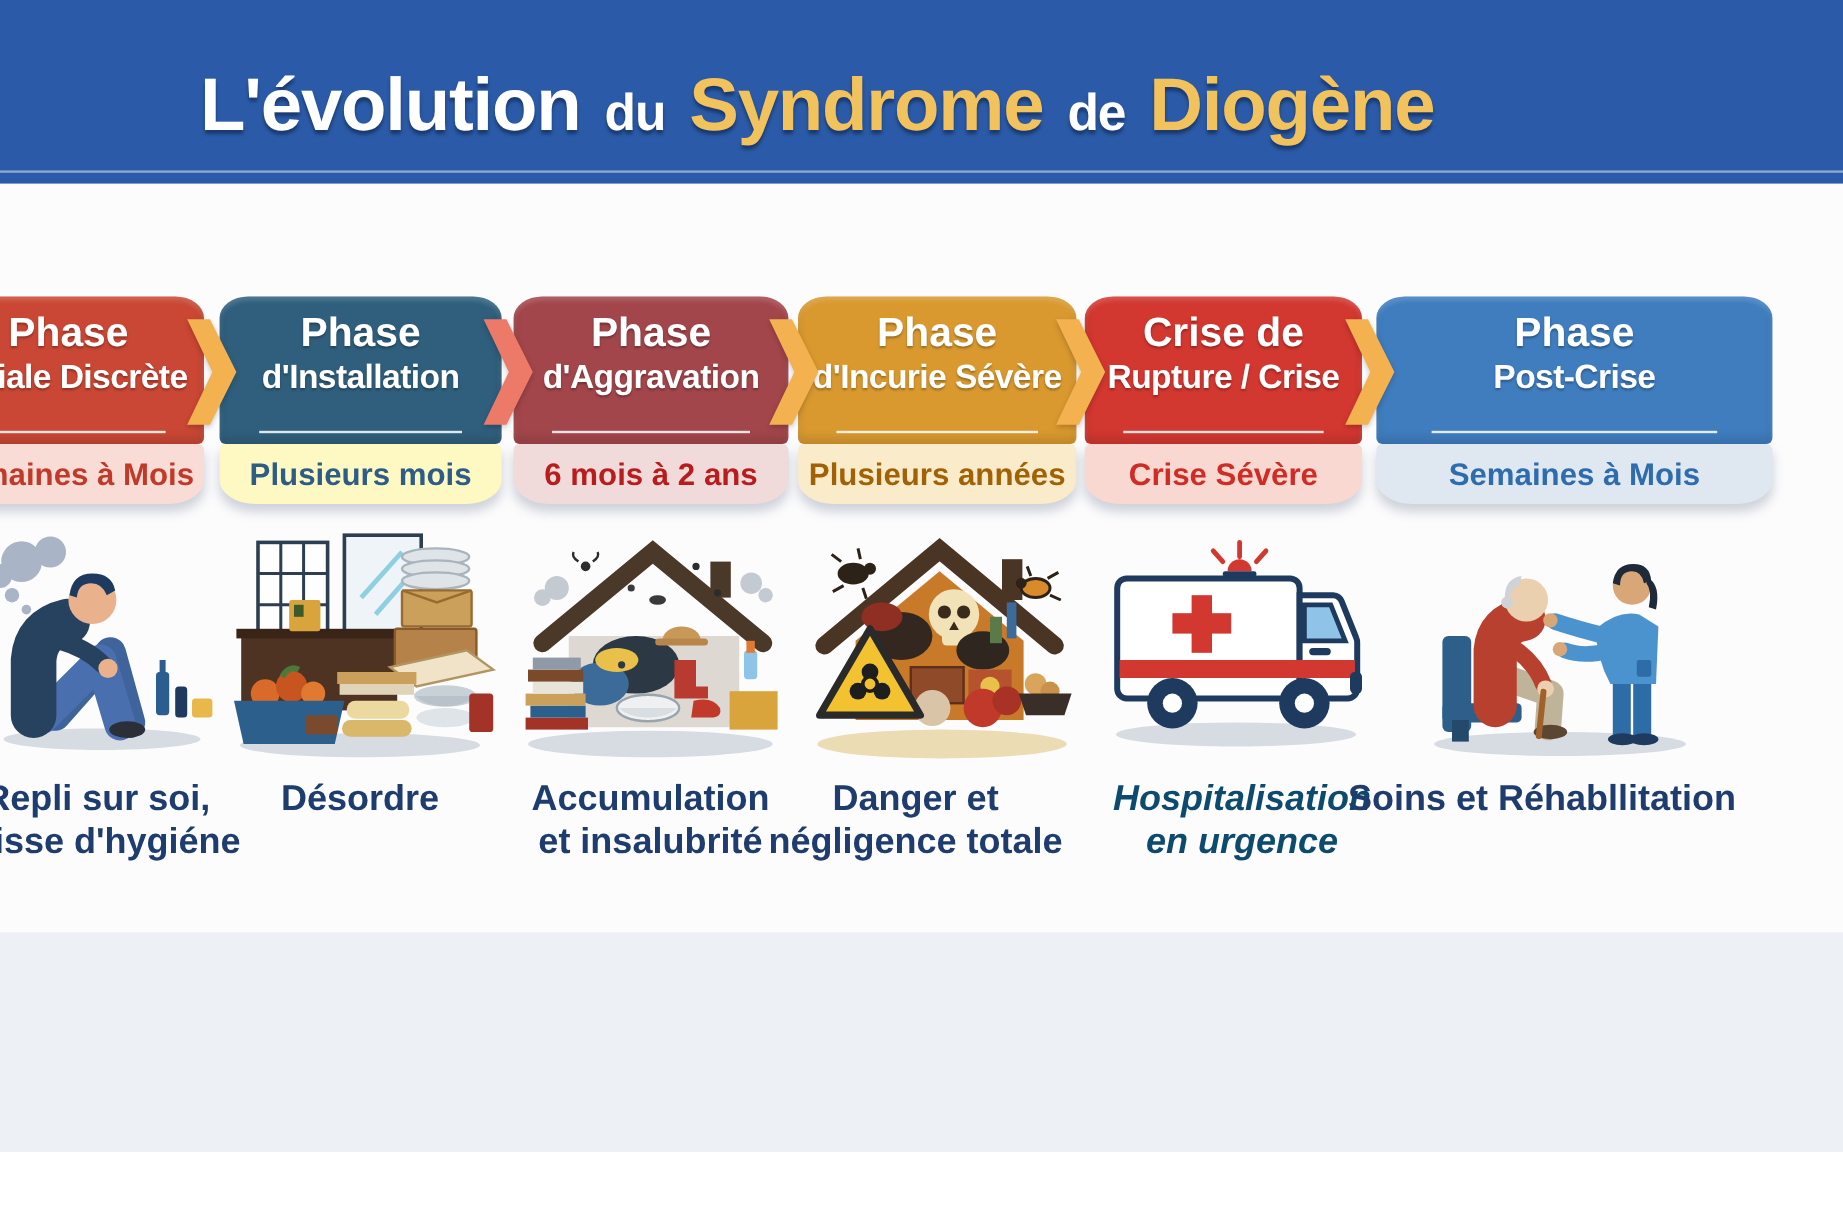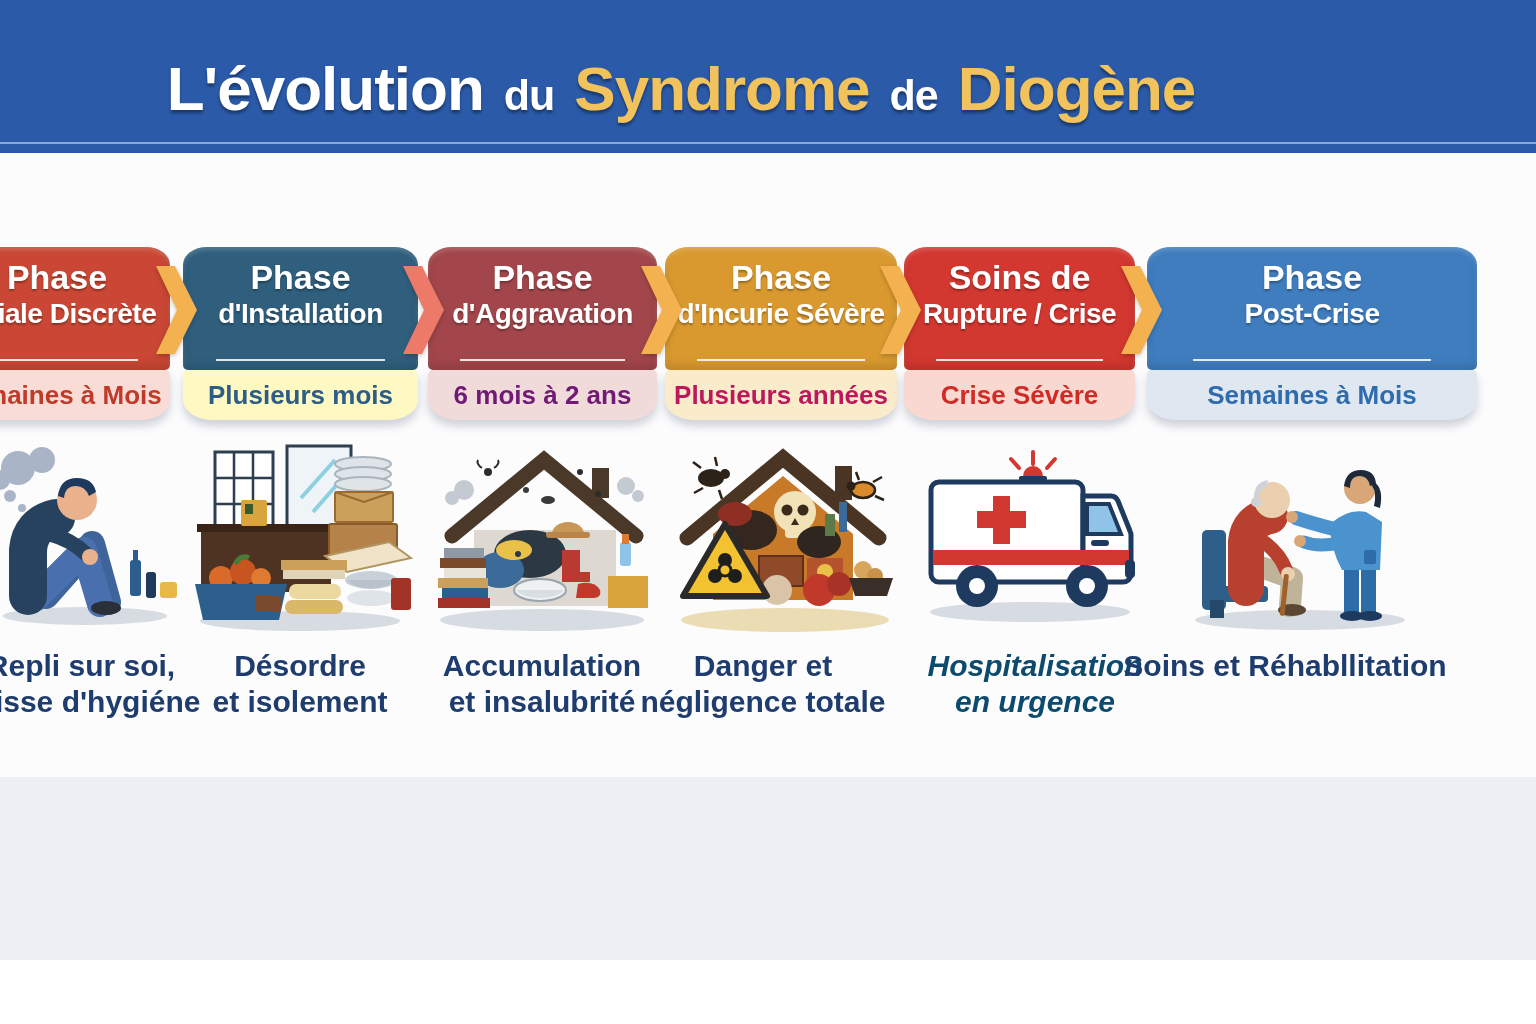--- a/index.html
+++ b/index.html
@@ -123,32 +123,31 @@
       <ellipse cx="186" cy="142" rx="26" ry="9" fill="#c9d1d8"></ellipse>
       <path d="M162,142 a26,14 0 0 0 48,0 z" fill="#b9c2ca"></path>
       <ellipse cx="186" cy="160" rx="24" ry="8" fill="#dfe4e8"></ellipse>
       <rect x="206" y="140" width="20" height="32" rx="3" fill="#a33327"></rect>
       <rect x="104" y="146" width="52" height="15" rx="7" fill="#ecd9a0"></rect>
       <rect x="100" y="162" width="58" height="14" rx="7" fill="#d9b86a"></rect>
       <rect x="70" y="158" width="26" height="16" rx="2" fill="#7a4a2e"></rect>
     </svg></div>
     <div class="caption" style="left: 300px; color: rgb(30, 60, 110);">
         <div>Désordre</div>
-        <div>et isolement</div>
       </div>
   <div class="chev" style="left: 423px;"><svg width="46" height="96" viewBox="0 0 46 96">
           <path d="M3,4 L22,4 L44,48 L22,92 L3,92 L24,48 Z" fill="#ed7a68"></path>
         </svg></div>
     <div class="phase-box" style="left: 428px; width: 229px;">
       <div class="pb-top" style="background: rgb(162, 70, 75);">
         <div class="pb-t1">Phase</div>
         <div class="pb-t2">d'Aggravation</div>
         <div class="pb-underline"></div>
       </div>
-      <div class="pb-bottom" style="background: rgb(241, 218, 218); color: #701a75;">6 mois à 2 ans</div>
+      <div class="pb-bottom" style="background: rgb(241, 218, 218); color: #b91c1c;">6 mois à 2 ans</div>
     </div>
     <div class="illo" style="left: 545px;"><svg width="230" height="205" viewBox="0 0 230 205" xmlns="http://www.w3.org/2000/svg">
       <ellipse cx="112" cy="182" rx="102" ry="11" fill="#d7dbe2"></ellipse>
       <path d="M44,92 h142 v76 h-142 z" fill="#ddd9d2"></path>
       <path d="M22,98 L114,22 L206,98" stroke="#4a3828" stroke-width="15" fill="none" stroke-linecap="round"></path>
       <rect x="162" y="30" width="17" height="30" fill="#4a3828"></rect>
       <g fill="#c4cad2">
             <circle cx="34" cy="52" r="10"></circle>
             <circle cx="22" cy="60" r="7"></circle>
             <circle cx="196" cy="48" r="9"></circle>
@@ -188,21 +187,21 @@
       </div>
   <div class="chev" style="left: 661px;"><svg width="46" height="96" viewBox="0 0 46 96">
           <path d="M3,4 L22,4 L44,48 L22,92 L3,92 L24,48 Z" fill="#f3b24f"></path>
         </svg></div>
     <div class="phase-box" style="left: 665px; width: 232px;">
       <div class="pb-top" style="background: rgb(217, 153, 47);">
         <div class="pb-t1">Phase</div>
         <div class="pb-t2">d'Incurie Sévère</div>
         <div class="pb-underline"></div>
       </div>
-      <div class="pb-bottom" style="background: rgb(250, 236, 202); color: #be185d;">Plusieurs années</div>
+      <div class="pb-bottom" style="background: rgb(250, 236, 202); color: #a16207;">Plusieurs années</div>
     </div>
     <div class="illo" style="left: 782px;"><svg width="230" height="205" viewBox="0 0 230 205" xmlns="http://www.w3.org/2000/svg">
       <ellipse cx="118" cy="182" rx="104" ry="12" fill="#ecdcb4"></ellipse>
       <path d="M46,96 L116,38 L186,96 L186,162 L46,162 z" fill="#c87a28"></path>
       <path d="M20,100 L116,20 L212,100" stroke="#4a3525" stroke-width="15" fill="none" stroke-linecap="round"></path>
       <rect x="168" y="28" width="17" height="34" fill="#4a3525"></rect>
       <circle cx="128" cy="74" r="21" fill="#f2e2b8"></circle>
       <rect x="118" y="88" width="20" height="12" rx="4" fill="#f2e2b8"></rect>
       <circle cx="120" cy="72" r="5.5" fill="#3a2a1a"></circle>
           <circle cx="136" cy="72" r="5.5" fill="#3a2a1a"></circle>
@@ -237,21 +236,21 @@
     </svg></div>
     <div class="caption" style="left: 763px; color: rgb(30, 60, 110);">
         <div>Danger et</div>
         <div>négligence totale</div>
       </div>
   <div class="chev" style="left: 900px;"><svg width="46" height="96" viewBox="0 0 46 96">
           <path d="M3,4 L22,4 L44,48 L22,92 L3,92 L24,48 Z" fill="#f3b24f"></path>
         </svg></div>
     <div class="phase-box" style="left: 904px; width: 231px;">
       <div class="pb-top" style="background: rgb(210, 55, 48);">
-        <div class="pb-t1">Soins de</div>
+        <div class="pb-t1">Crise de</div>
         <div class="pb-t2">Rupture / Crise</div>
         <div class="pb-underline"></div>
       </div>
       <div class="pb-bottom" style="background: rgb(250, 216, 210); color: rgb(208, 44, 38);">Crise Sévère</div>
     </div>
     <div class="illo" style="left: 1030px;"><svg width="230" height="205" viewBox="0 0 230 205" xmlns="http://www.w3.org/2000/svg">
       <ellipse cx="115" cy="174" rx="100" ry="10" fill="#d7dbe2"></ellipse>
       <g stroke="#d23730" stroke-width="4" stroke-linecap="round">
         <path d="M118,26 v-12"></path>
             <path d="M104,30 l-8,-9"></path>

